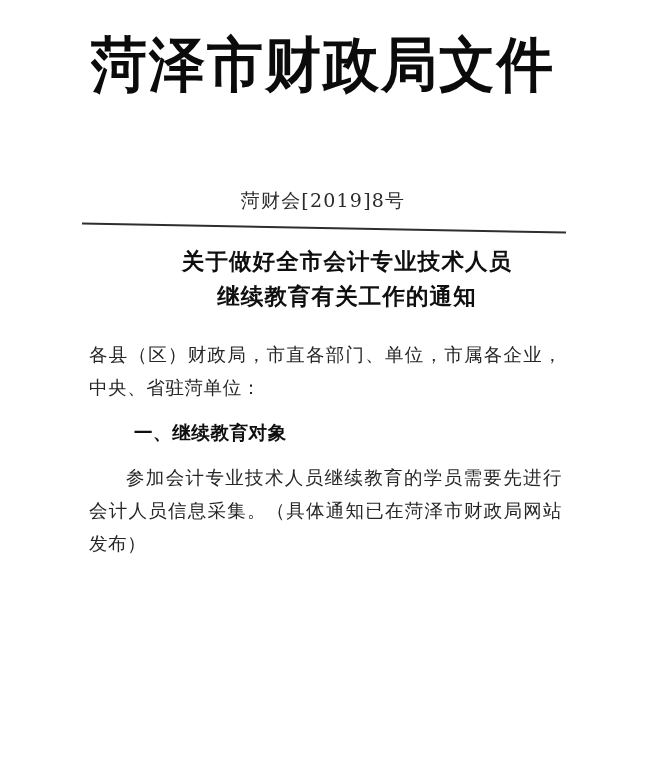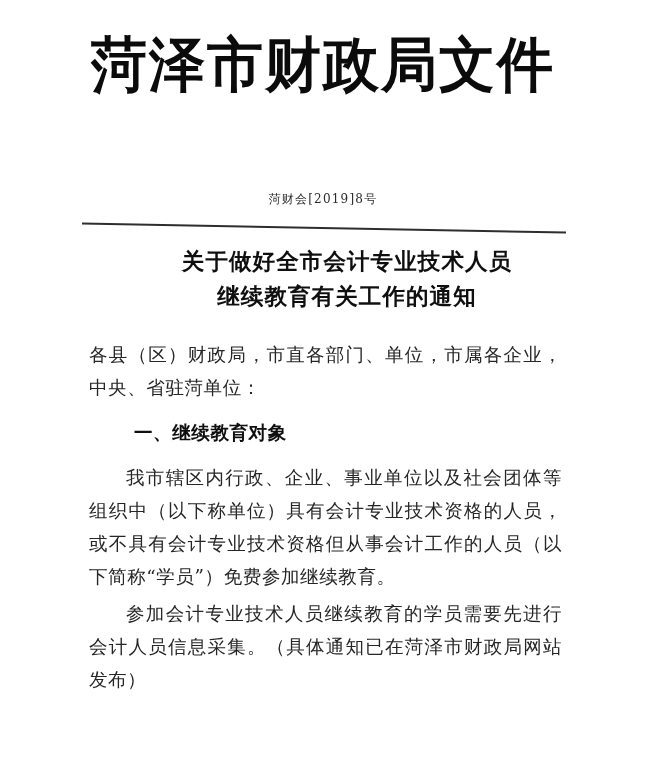--- a/index.html
+++ b/index.html
@@ -45,21 +45,21 @@
   
   .doc-number-row {
     position: absolute;
     left: 0;
     top: 188px;
     width: 646px;
     text-align: center;
   }
   .doc-number {
     display: inline-block;
-    font-size: 12px;
+    font-size: 19px;
     letter-spacing: 1.2px;
     color: #2b2b2b;
     white-space: nowrap;
   }
 
   
   .divider-wrap {
     position: absolute;
     left: 82px;
     top: 218px;
@@ -144,19 +144,18 @@
     <div class="doc-title-line">继续教育有关工作的通知</div>
   </div>
 
   <div class="body-block">
 
     <p class="para">各县（区）财政局，市直各部门、单位，市属各企业，中央、省驻菏单位：</p>
 
 
     <p class="section-heading">一、继续教育对象</p>
 
-    <p class="para indent">我市辖区内行政、企业、事业单位以及社会团体等组织中（以下称单位）具有会计专业技术资格的人员，或不具有会计专业技术资格但从事会计工作的人员（以下简称“学员”）免费参加继续教育。</p>
 
     <p class="para indent">参加会计专业技术人员继续教育的学员需要先进行会计人员信息采集。（具体通知已在菏泽市财政局网站发布）</p>
 
   </div>
 
 </div>
 
 </body></html>

